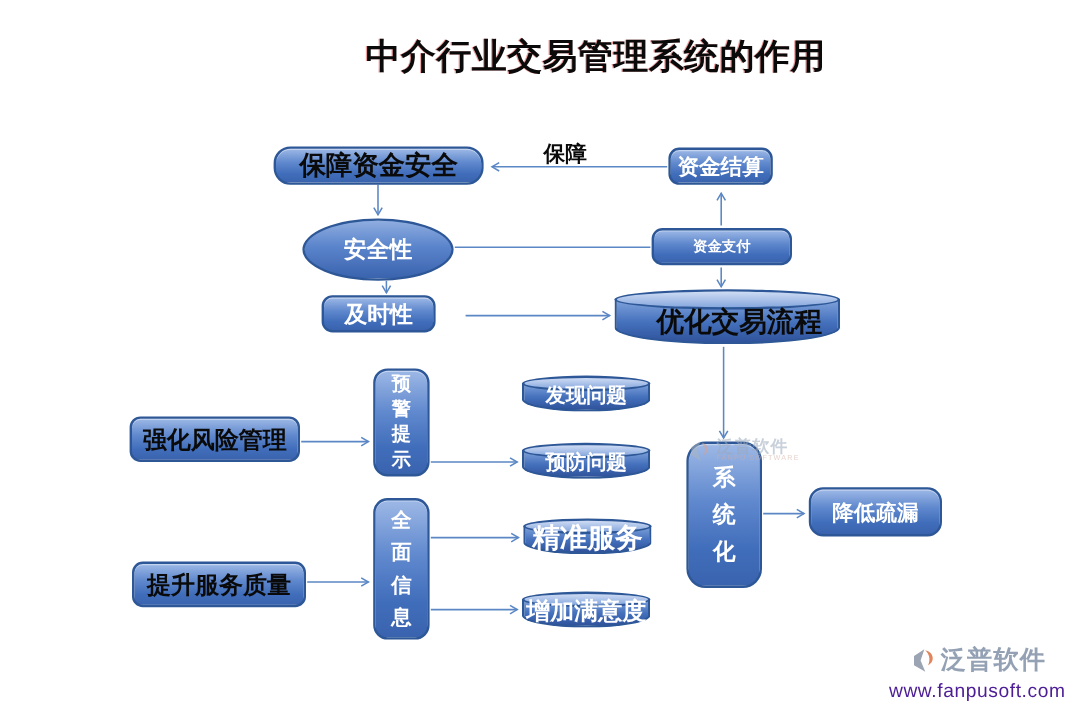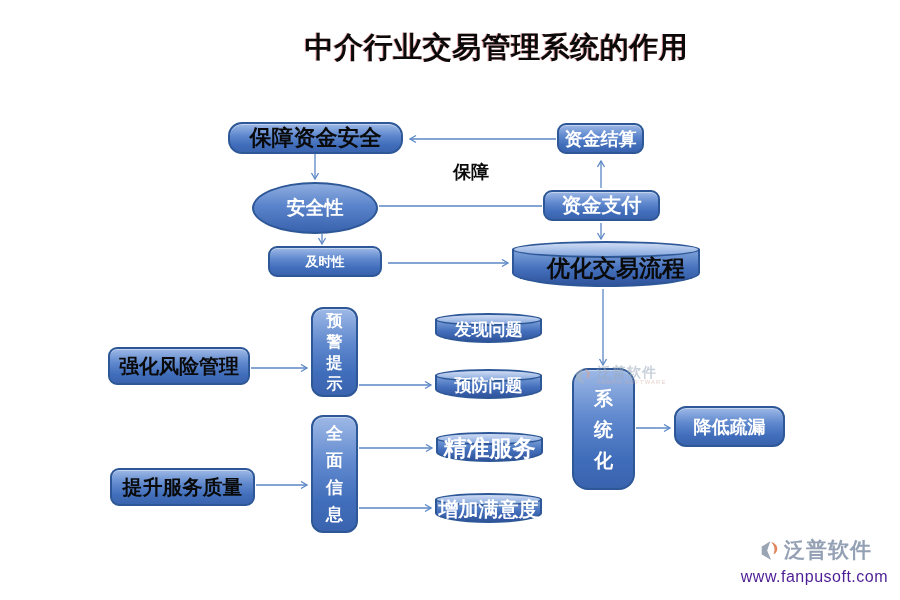--- a/index.html
+++ b/index.html
@@ -38,21 +38,21 @@
     position:absolute;left:0;right:0;top:6px;bottom:0;
     border:2px solid #2d5796;border-top:none;
     border-radius:0 0 50% 50% / 0 0 10px 10px;
     background:linear-gradient(180deg,#82a5dc 0%,#4470bc 55%,#30539c 100%);
     box-sizing:border-box;z-index:1;
   }
   .cyl .cyl-label{position:relative;z-index:3;padding-top:2px;text-align:center;width:100%;}
   .cyl-lg .cyl-top{height:17px;}
   .cyl-lg .cyl-body{top:8px;border-radius:0 0 50% 50% / 0 0 14px 14px;}
   .cyl-lg .cyl-label{padding-top:9px;margin-left:20px;}
-  .edge-label{position:absolute;font-weight:bold;color:#0a0a0a;font-size:18px;margin-top:44px;}
+  .edge-label{position:absolute;font-weight:bold;color:#0a0a0a;font-size:18px;}
   svg.wires{position:absolute;left:0;top:0;z-index:0;}
   .node{z-index:1;}
   
   .wm-center{
     position:absolute;left:572px;top:365px;display:flex;align-items:flex-start;gap:3px;
     opacity:.55;z-index:4;pointer-events:none;
   }
   .wm-center .wm-brand{font-size:14px;font-weight:bold;color:#9caabd;letter-spacing:1px;line-height:14px;}
   .wm-center .wm-caption{font-size:6px;color:#d3aba1;letter-spacing:1px;line-height:7px;}
   .wm-corner{position:absolute;right:12px;bottom:14px;text-align:center;z-index:4;}
@@ -92,23 +92,23 @@
   <div class="title">中介行业交易管理系统的作用</div>
 
   <div class="edge-label" style="left:453px;top:116px;">保障</div>
 
   <div class="node rrect black" style="left:228px;top:122px;width:175px;height:32px;font-size:22px;border-radius:14px;">保障资金安全</div>
 
   <div class="node rrect white" style="left:557px;top:123px;width:87px;height:31px;font-size:18px;">资金结算</div>
 
   <div class="node ellipse white" style="left:252px;top:182px;width:126px;height:52px;font-size:19px;">安全性</div>
 
-  <div class="node rrect white" style="left:543px;top:190px;width:117px;height:31px;font-size:20px;">资金支付</div>
+  <div class="node rrect white" style="left:543px;top:190px;width:117px;height:31px;font-size:12px;">资金支付</div>
 
-  <div class="node rrect white" style="left:268px;top:246px;width:114px;height:31px;font-size:13px;">及时性</div>
+  <div class="node rrect white" style="left:268px;top:246px;width:95px;height:31px;font-size:19px;">及时性</div>
 
   <div class="node cyl cyl-lg black" style="left:512px;top:241px;width:188px;height:46px;font-size:23px;">
     <div class="cyl-top"></div>
     <div class="cyl-body"></div>
     <div class="cyl-label">优化交易流程</div>
   </div>
 
   <div class="node rrect black" style="left:108px;top:347px;width:142px;height:38px;font-size:20px;">强化风险管理</div>
 
   <div class="node rrect white" style="left:311px;top:307px;width:47px;height:90px;font-size:16px;line-height:21px;border-radius:12px;">

